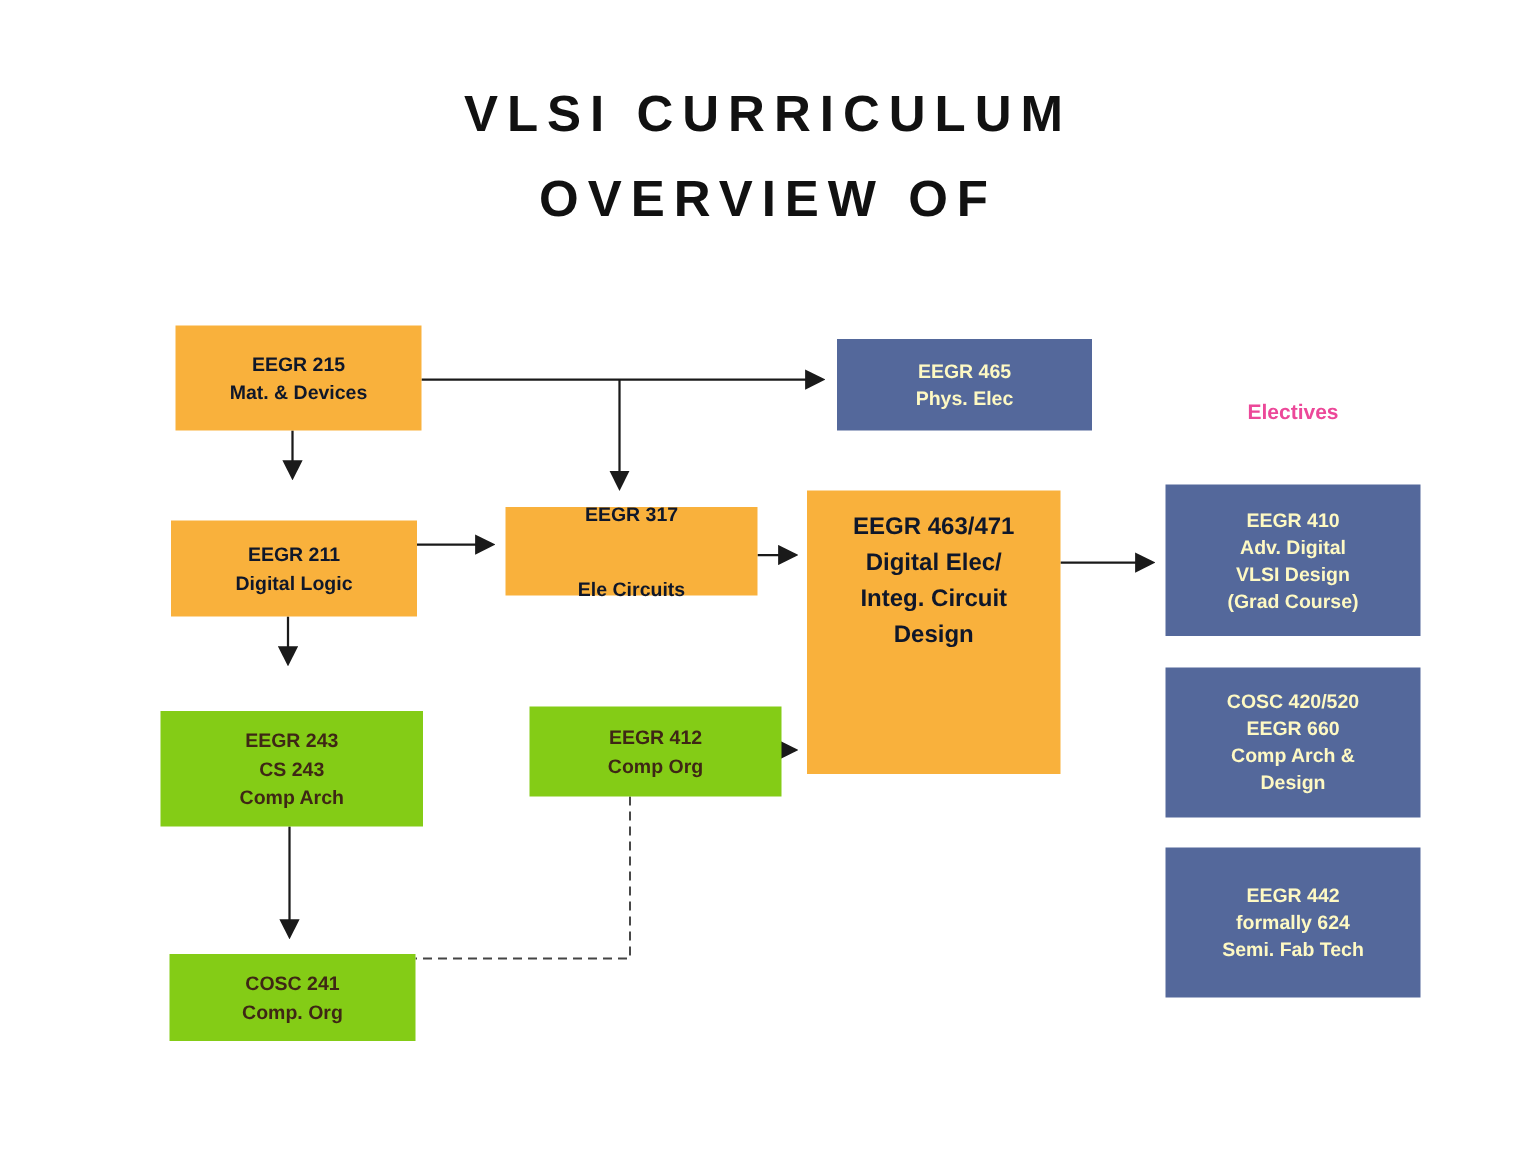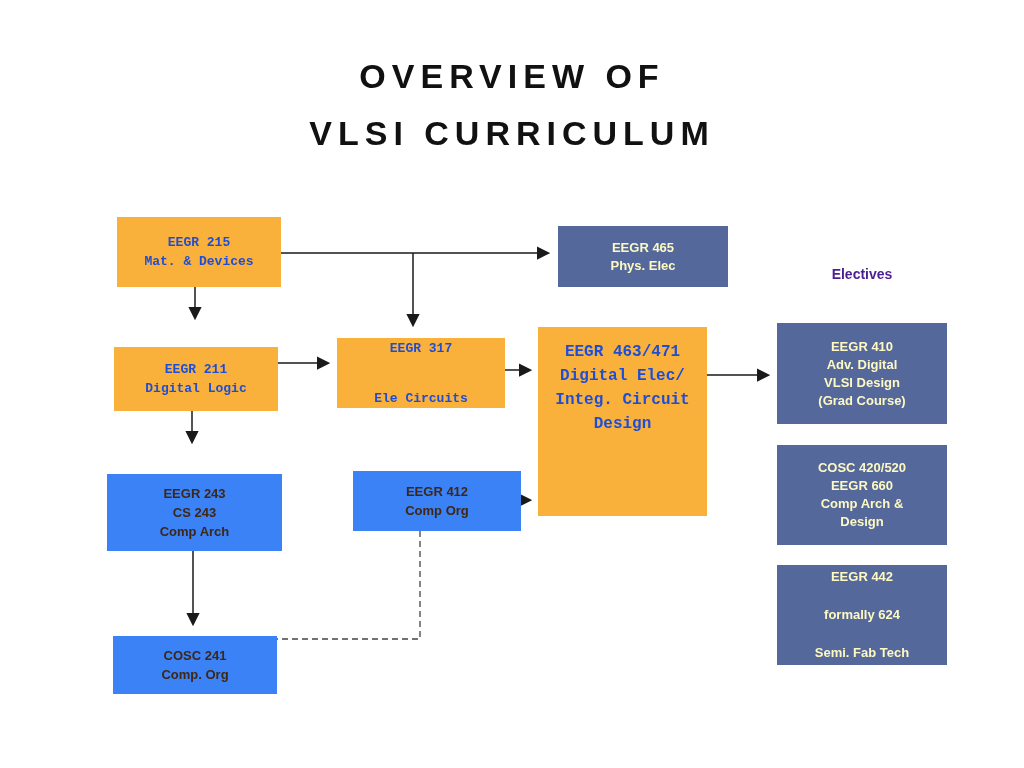--- a/index.html
+++ b/index.html
@@ -8,50 +8,50 @@
     font-family:"Liberation Sans", sans-serif;
   }
   #title{
     position:absolute;left:0;top:48px;width:1024px;text-align:center;
     font-weight:bold;color:#111111;font-size:34px;letter-spacing:6px;line-height:57px;
   }
   .box{
     position:absolute;display:flex;flex-direction:column;align-items:center;justify-content:center;
     text-align:center;font-weight:bold;font-size:13px;line-height:19px;
   }
-  .box-yellow{background:#F9B13C;color:#1d4ed8;font-family:Liberation Mono, monospace;}
-  .box-orange{background:#3b82f6;color:#3E2715;}
+  .box-yellow{background:#F9B13C;color:#0f172a;}
+  .box-orange{background:#84cc16;color:#3E2715;}
   .box-blue{background:#54689B;color:#fef9c3;line-height:18px;}
   .box-big{font-size:16px;line-height:24px;justify-content:flex-start;padding-top:13px;box-sizing:border-box;}
   #electives{
     position:absolute;left:777px;top:266px;width:170px;text-align:center;
-    font-weight:bold;font-size:14px;color:#4c1d95;
+    font-weight:bold;font-size:14px;color:#ec4899;
   }
   
   #b-eegr215{left:117px;top:217px;width:164px;height:70px;}
   #b-eegr465{left:558px;top:226px;width:170px;height:61px;}
   #b-eegr211{left:114px;top:347px;width:164px;height:64px;}
-  #b-eegr317{left:337px;top:338px;width:168px;height:70px;gap:31px;}
+  #b-eegr317{left:337px;top:338px;width:168px;height:59px;gap:31px;}
   #b-eegr463{left:538px;top:327px;width:169px;height:189px;}
   #b-eegr735{left:777px;top:323px;width:170px;height:101px;}
   #b-eegr243{left:107px;top:474px;width:175px;height:77px;}
   #b-eegr412{left:337px;top:471px;width:168px;height:60px;margin-left:16px;}
   #b-cosc420{left:777px;top:445px;width:170px;height:100px;}
-  #b-eegr442{left:777px;top:565px;width:170px;height:100px;gap:20px;}
+  #b-eegr442{left:777px;top:565px;width:170px;height:100px;}
   #b-cosc241{left:113px;top:636px;width:164px;height:58px;}
   #arrow-layer{position:absolute;left:0;top:0;pointer-events:none;}
 </style>
 </head>
 <body>
 
 <div id="stage">
 
   <div id="title">
+    <div>VLSI CURRICULUM</div>
     <div>OVERVIEW OF</div>
-    <div>VLSI CURRICULUM</div>
   </div>
 
   <svg id="arrow-layer" width="1024" height="768" viewBox="0 0 1024 768">
     <defs>
       <marker id="ah" markerWidth="9" markerHeight="9" refX="7.5" refY="4.5" orient="auto">
         <path d="M0,0 L9,4.5 L0,9 Z" fill="#1A1A1A"></path>
       </marker>
     </defs>
     <line x1="281" y1="253" x2="548" y2="253" stroke="#1A1A1A" stroke-width="1.5" marker-end="url(#ah)"></line>
     <line x1="413" y1="253" x2="413" y2="325" stroke="#1A1A1A" stroke-width="1.5" marker-end="url(#ah)"></line>

